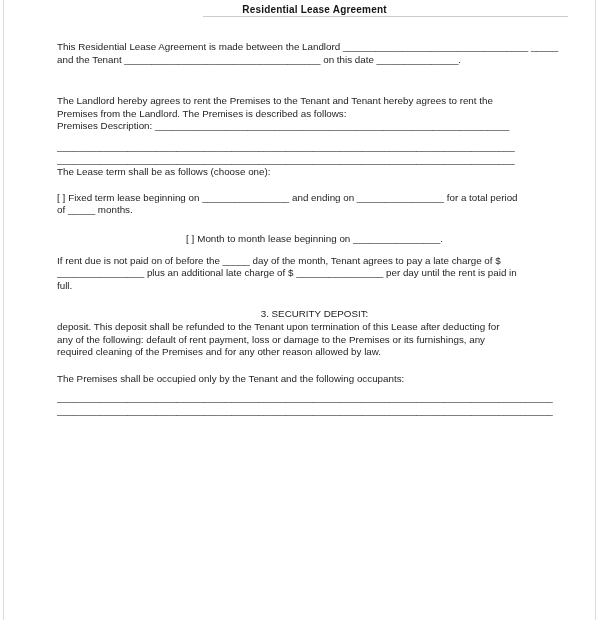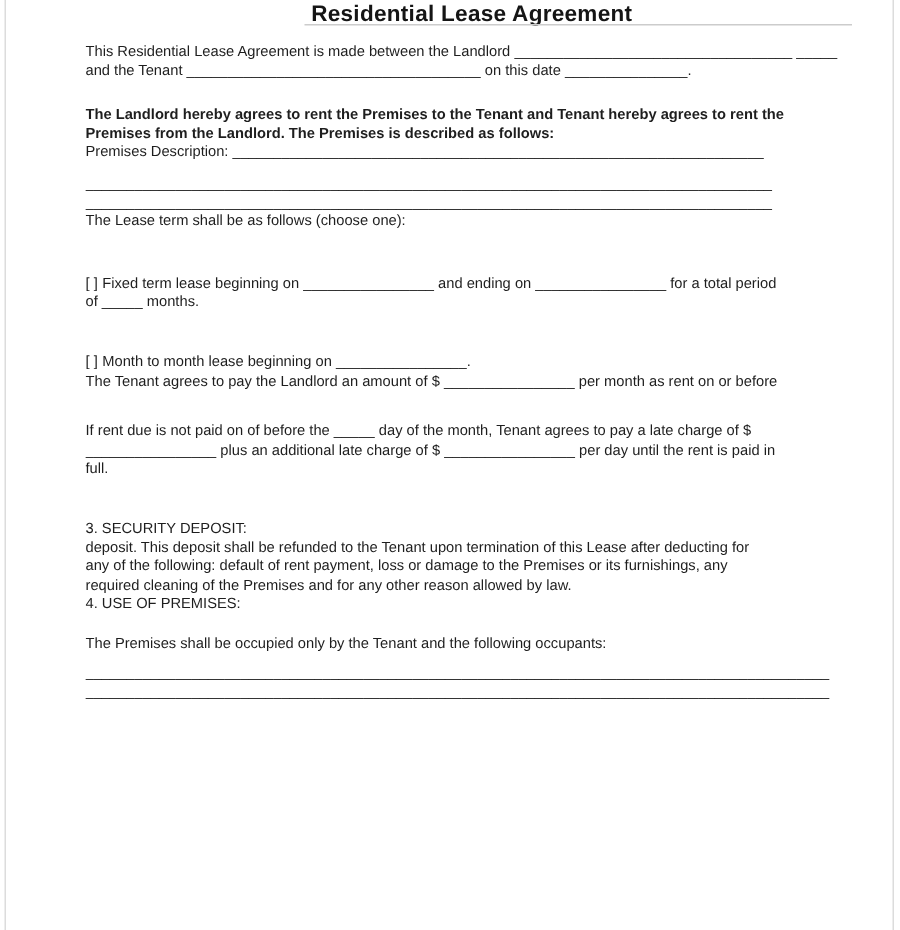--- a/index.html
+++ b/index.html
@@ -28,21 +28,21 @@
   .edge.right { left: 595px; }
 
   .content {
     position: relative;
     padding: 3px 28px 0 57px;
     box-sizing: border-box;
     width: 600px;
   }
   .doc-title {
     margin: 0;
-    font-size: 15px;
+    font-size: 10px;
     line-height: 14px;
     font-weight: bold;
     text-align: center;
     letter-spacing: 0.2px;
     color: #151515;
   }
   .title-underline {
     position: absolute;
     top: 16px;
     left: 203px;
@@ -56,27 +56,27 @@
     line-height: 12.6px;
   }
   .line {
     white-space: pre;
     overflow: hidden;
   }
   .checkbox {
     margin-right: 3px;
   }
   
-  .mt-intro   { margin-top: 12px; }
-  .mt-17      { margin-top: 17px; font-weight: bold; }
-  .mt-16      { margin-top: 27px; }
+  .mt-intro   { margin-top: 24px; }
+  .mt-17      { margin-top: 29px; }
+  .mt-16      { margin-top: 16px; text-align: center; }
   .mt-15      { }
   .mt-14      { margin-top: 14px; }
-  .mt-13      { margin-top: 29px; }
-  .mt-11      { margin-top: 21px; }
+  .mt-13      { margin-top: 13px; }
+  .mt-11      { margin-top: 9px; }
   .mt-blank   { margin-top: 8px; }
   .mt-blank2  { margin-top: 7px; }
 </style>
 </head>
 <body>
 
 <div class="page">
   <div class="edge left"></div>
   <div class="edge right"></div>
 
@@ -114,42 +114,38 @@
       <div class="line"><span class="checkbox">[ ]</span><span>Fixed term lease beginning on ________________ and ending on ________________ for a total period</span></div>
       <div class="line">of _____ months.</div>
     </div>
 
     <div class="para mt-16">
       <div class="line"><span class="checkbox">[ ]</span><span>Month to month lease beginning on ________________.</span></div>
     </div>
 
 
     <div class="para mt-15">
-      <div class="line">The Tenant agrees to pay the Landlord an amount of $ ________________ per month as rent on or before</div>
     </div>
 
     <div class="para mt-11">
       <div class="line">If rent due is not paid on of before the _____ day of the month, Tenant agrees to pay a late charge of $</div>
       <div class="line">________________ plus an additional late charge of $ ________________ per day until the rent is paid in</div>
       <div class="line">full.</div>
     </div>
 
     <div class="para mt-16">
       <div class="line">3. SECURITY DEPOSIT:</div>
     </div>
 
     <div class="para mt-15">
       <div class="line">deposit. This deposit shall be refunded to the Tenant upon termination of this Lease after deducting for</div>
       <div class="line">any of the following: default of rent payment, loss or damage to the Premises or its furnishings, any</div>
       <div class="line">required cleaning of the Premises and for any other reason allowed by law.</div>
     </div>
 
-    <div class="para mt-15">
-      <div class="line">4. USE OF PREMISES:</div>
-    </div>
 
     <div class="para mt-14">
       <div class="line">The Premises shall be occupied only by the Tenant and the following occupants:</div>
     </div>
 
     <div class="para mt-blank2">
       <div class="line">___________________________________________________________________________________________</div>
       <div class="line">___________________________________________________________________________________________</div>
     </div>
 

